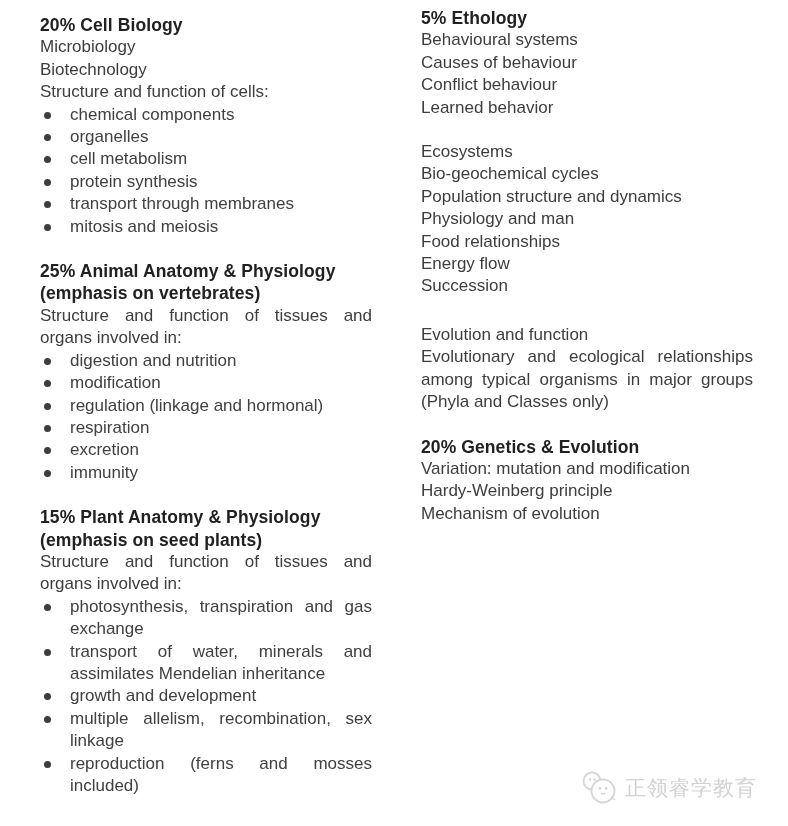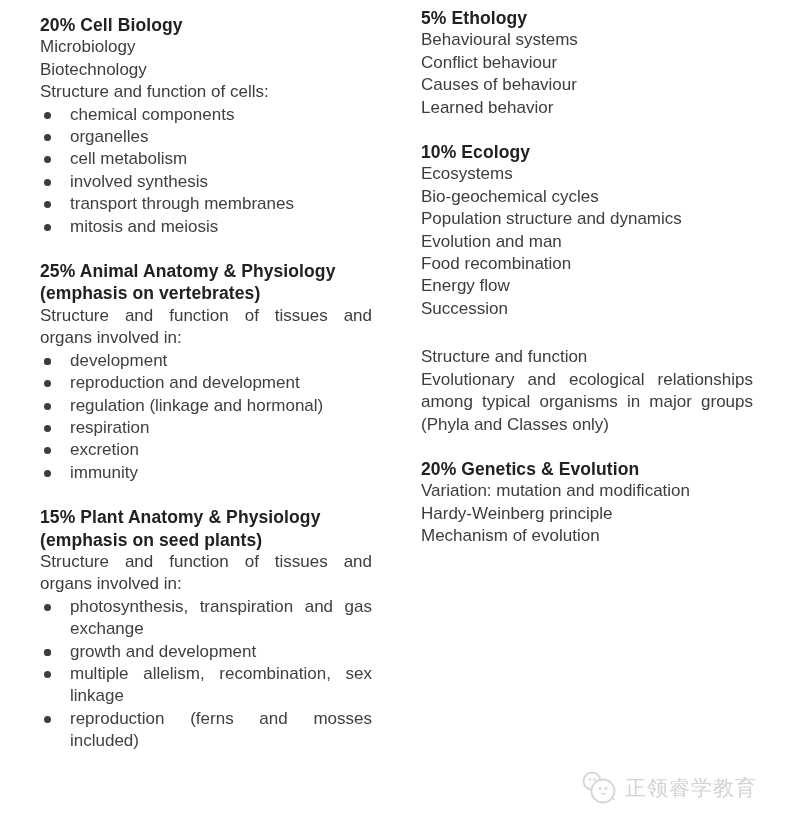--- a/index.html
+++ b/index.html
@@ -89,70 +89,68 @@
   <div class="col" id="col-left">
       <section class="section">
         <h2>20% Cell Biology</h2>
         <p class="line">Microbiology</p>
         <p class="line">Biotechnology</p>
         <p class="line">Structure and function of cells:</p>
         <ul class="bullets">
           <li class="bullet"><span class="dot"></span><span class="btxt">chemical components</span></li>
           <li class="bullet"><span class="dot"></span><span class="btxt">organelles</span></li>
           <li class="bullet"><span class="dot"></span><span class="btxt">cell metabolism</span></li>
-          <li class="bullet"><span class="dot"></span><span class="btxt">involved synthesis</span></li>
+          <li class="bullet"><span class="dot"></span><span class="btxt">protein synthesis</span></li>
           <li class="bullet"><span class="dot"></span><span class="btxt">transport through membranes</span></li>
           <li class="bullet"><span class="dot"></span><span class="btxt">mitosis and meiosis</span></li>
         </ul>
       </section>
       <section class="section">
         <h2>25% Animal Anatomy &amp; Physiology (emphasis on vertebrates)</h2>
         <p class="line">Structure and function of tissues and organs involved in:</p>
         <ul class="bullets">
-          <li class="bullet"><span class="dot"></span></li>
-          <li class="bullet"><span class="dot"></span><span class="btxt">development</span></li>
-          <li class="bullet"><span class="dot"></span><span class="btxt">reproduction and development</span></li>
+          <li class="bullet"><span class="dot"></span><span class="btxt">digestion and nutrition</span></li>
+          <li class="bullet"><span class="dot"></span><span class="btxt">modification</span></li>
           <li class="bullet"><span class="dot"></span><span class="btxt">regulation (linkage and hormonal)</span></li>
           <li class="bullet"><span class="dot"></span><span class="btxt">respiration</span></li>
           <li class="bullet"><span class="dot"></span><span class="btxt">excretion</span></li>
           <li class="bullet"><span class="dot"></span><span class="btxt">immunity</span></li>
         </ul>
       </section>
       <section class="section">
         <h2>15% Plant Anatomy &amp; Physiology (emphasis on seed plants)</h2>
         <p class="line">Structure and function of tissues and organs involved in:</p>
         <ul class="bullets">
           <li class="bullet"><span class="dot"></span><span class="btxt">photosynthesis, transpiration and gas exchange</span></li>
-          <li class="bullet"><span class="dot"></span></li>
+          <li class="bullet"><span class="dot"></span><span class="btxt">transport of water, minerals and assimilates Mendelian inheritance</span></li>
           <li class="bullet"><span class="dot"></span><span class="btxt">growth and development</span></li>
           <li class="bullet"><span class="dot"></span><span class="btxt">multiple allelism, recombination, sex linkage</span></li>
           <li class="bullet"><span class="dot"></span><span class="btxt">reproduction (ferns and mosses included)</span></li>
         </ul>
       </section>
     </div>
   <div class="col" id="col-right">
       <section class="section">
         <h2>5% Ethology</h2>
         <p class="line">Behavioural systems</p>
+        <p class="line">Causes of behaviour</p>
         <p class="line">Conflict behaviour</p>
-        <p class="line">Causes of behaviour</p>
         <p class="line">Learned behavior</p>
       </section>
       <section class="section">
-        <h2>10% Ecology</h2>
         <p class="line">Ecosystems</p>
         <p class="line">Bio-geochemical cycles</p>
         <p class="line">Population structure and dynamics</p>
-        <p class="line">Evolution and man</p>
-        <p class="line">Food recombination</p>
+        <p class="line">Physiology and man</p>
+        <p class="line">Food relationships</p>
         <p class="line">Energy flow</p>
         <p class="line">Succession</p>
       </section>
       <section class="section gap-large">
-        <p class="line">Structure and function</p>
+        <p class="line">Evolution and function</p>
         <p class="line">Evolutionary and ecological relationships among typical organisms in major groups (Phyla and Classes only)</p>
       </section>
       <section class="section">
         <h2>20% Genetics &amp; Evolution</h2>
         <p class="line">Variation: mutation and modification</p>
         <p class="line">Hardy-Weinberg principle</p>
         <p class="line">Mechanism of evolution</p>
       </section>
     </div>
 

